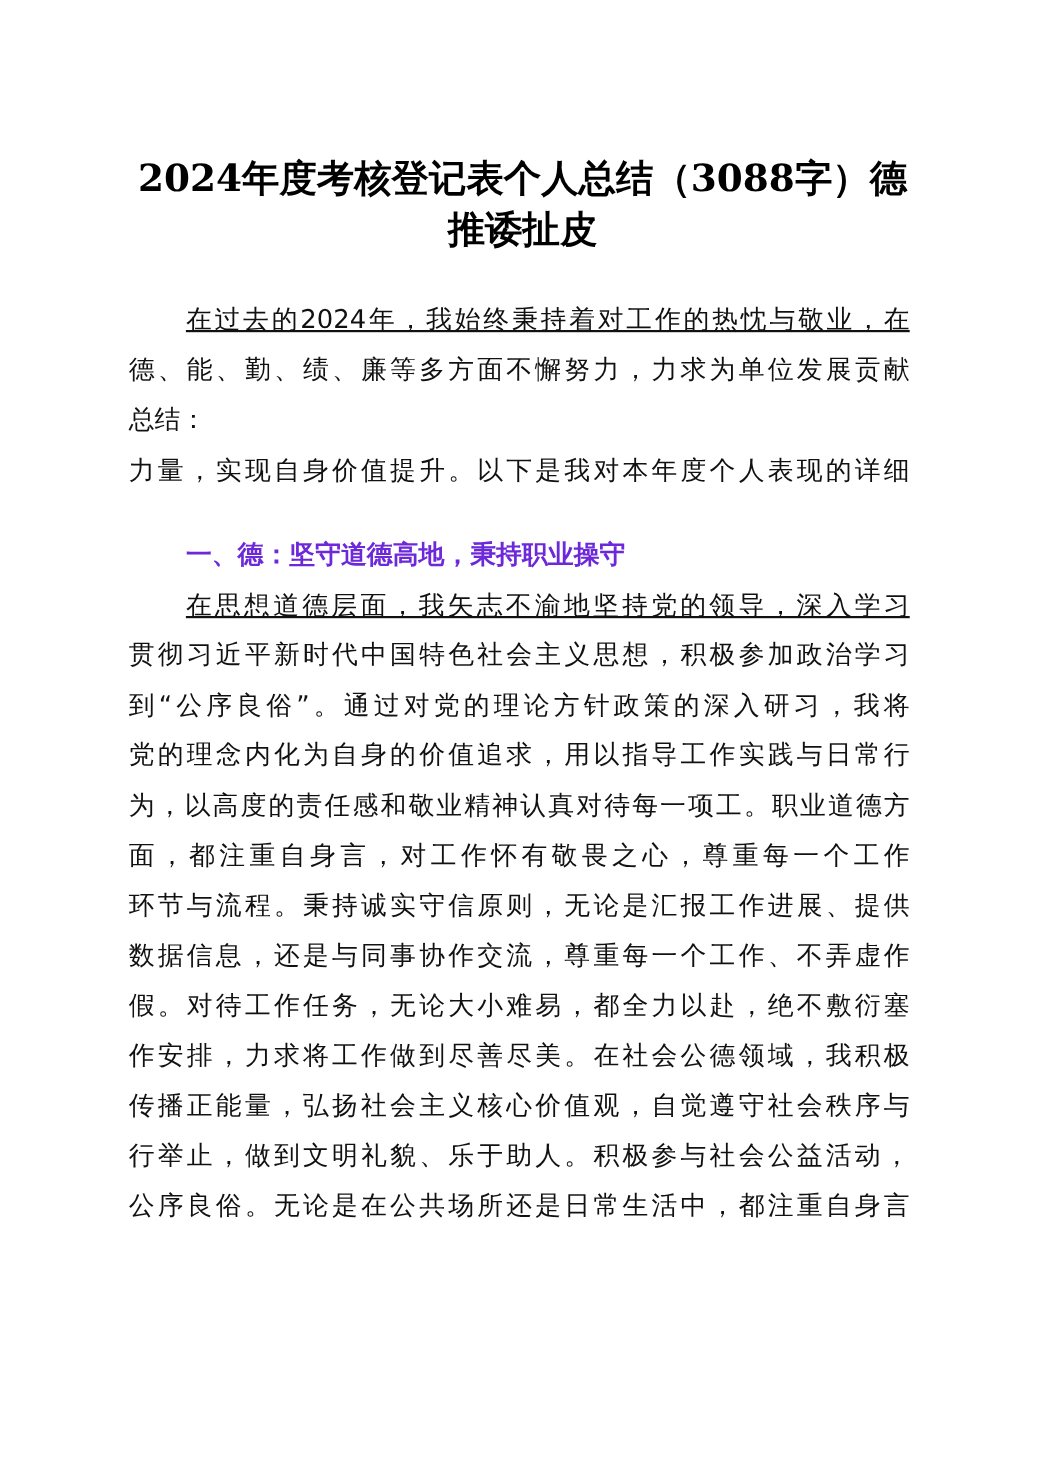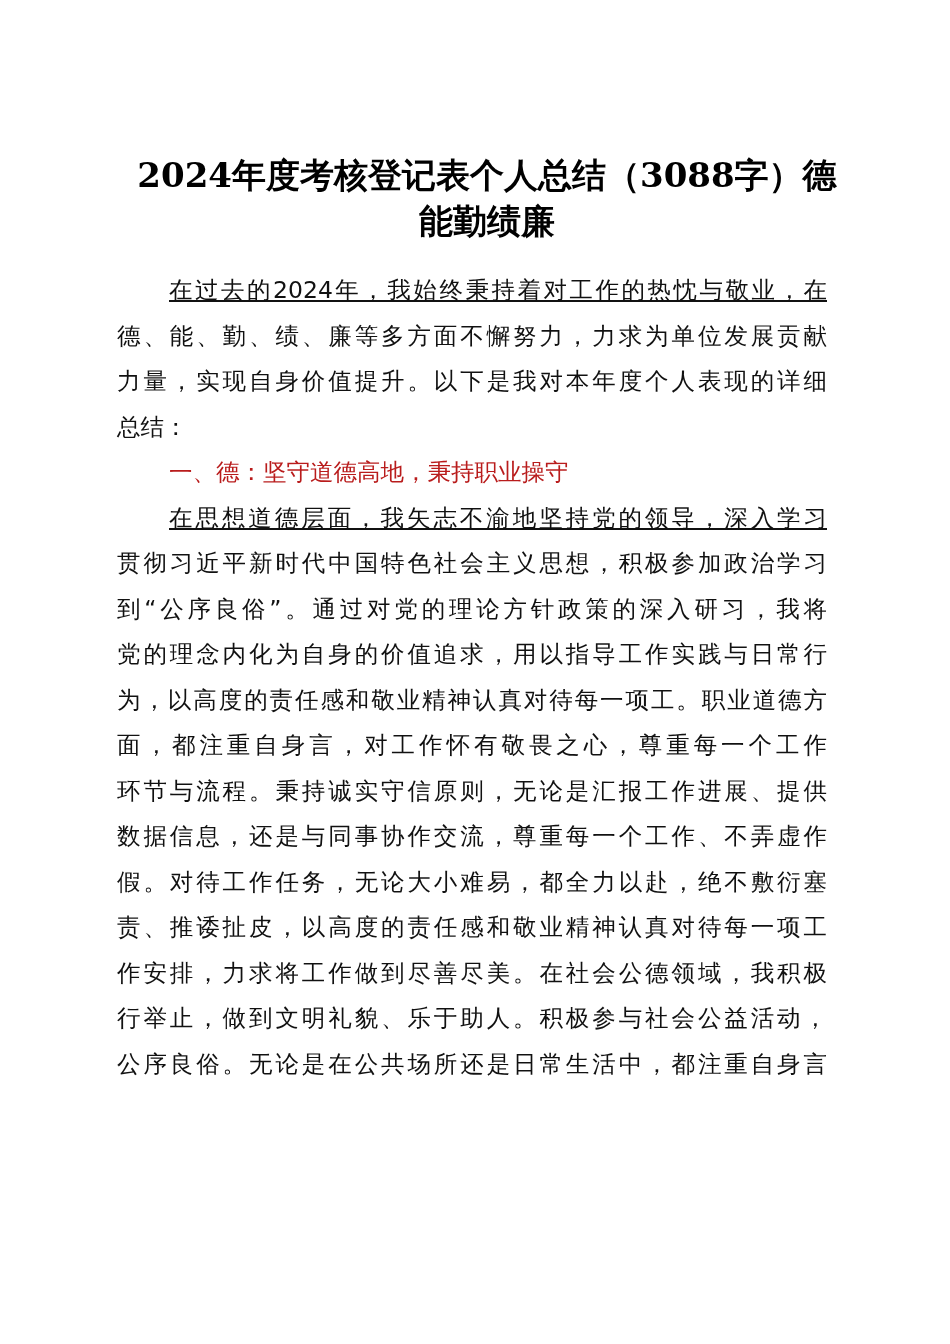--- a/index.html
+++ b/index.html
@@ -57,56 +57,57 @@
       text-align-last: justify;
     }
     .body-text .line.indent {
       padding-left: 52px;
       text-decoration: underline;
     }
     .body-text .line.last {
       text-align-last: left;
     }
     .body-text .line.heading {
-      font-weight: normal;
+      font-weight: bold;
       text-align-last: left;
       padding-left: 52px;
-      color: #b91c1c;
+      color: #6d28d9;
+      margin-top: 32px;
     }
   </style>
 </head>
 <body>
 
 <div class="page">
 
-  <h1 class="title" style="margin:12px;">
+  <h1 class="title" style="margin:0;">
     <span class="line">2024年度考核登记表个人总结（3088字）德</span>
-    <span class="line">能勤绩廉</span>
+    <span class="line">推诿扯皮</span>
   </h1>
 
   <div class="body-text">
     <div>
       <span class="line indent">在过去的2024年，我始终秉持着对工作的热忱与敬业，在</span>
       <span class="line">德、能、勤、绩、廉等多方面不懈努力，力求为单位发展贡献</span>
+      <span class="line last">总结：</span>
       <span class="line">力量，实现自身价值提升。以下是我对本年度个人表现的详细</span>
-      <span class="line last">总结：</span>
     </div>
 
     <span class="line heading">一、德：坚守道德高地，秉持职业操守</span>
 
     <div>
       <span class="line indent">在思想道德层面，我矢志不渝地坚持党的领导，深入学习</span>
       <span class="line">贯彻习近平新时代中国特色社会主义思想，积极参加政治学习</span>
       <span class="line">到“公序良俗”。通过对党的理论方针政策的深入研习，我将</span>
       <span class="line">党的理念内化为自身的价值追求，用以指导工作实践与日常行</span>
       <span class="line">为，以高度的责任感和敬业精神认真对待每一项工。职业道德方</span>
       <span class="line">面，都注重自身言，对工作怀有敬畏之心，尊重每一个工作</span>
       <span class="line">环节与流程。秉持诚实守信原则，无论是汇报工作进展、提供</span>
       <span class="line">数据信息，还是与同事协作交流，尊重每一个工作、不弄虚作</span>
       <span class="line">假。对待工作任务，无论大小难易，都全力以赴，绝不敷衍塞</span>
-      <span class="line">责、推诿扯皮，以高度的责任感和敬业精神认真对待每一项工</span>
       <span class="line">作安排，力求将工作做到尽善尽美。在社会公德领域，我积极</span>
+      <span class="line">传播正能量，弘扬社会主义核心价值观，自觉遵守社会秩序与</span>
       <span class="line">行举止，做到文明礼貌、乐于助人。积极参与社会公益活动，</span>
       <span class="line">公序良俗。无论是在公共场所还是日常生活中，都注重自身言</span>
     </div>
   </div>
 
 </div>
 
 </body></html>

